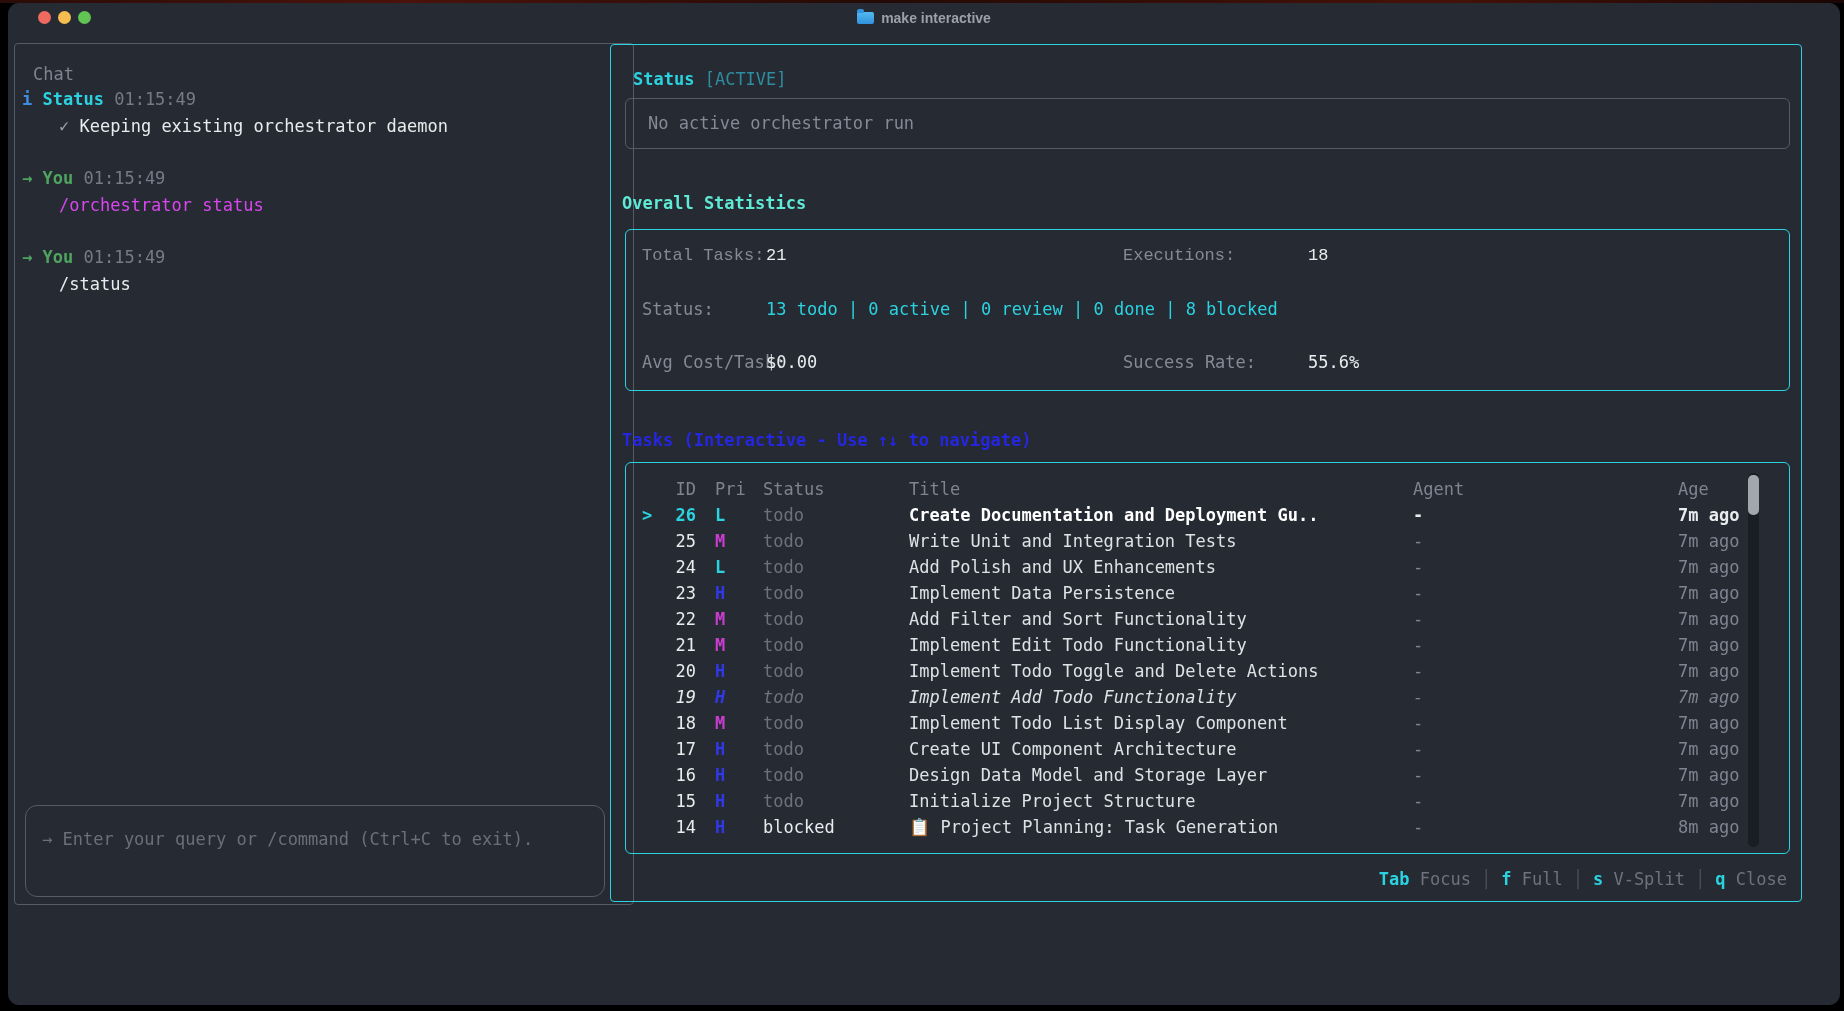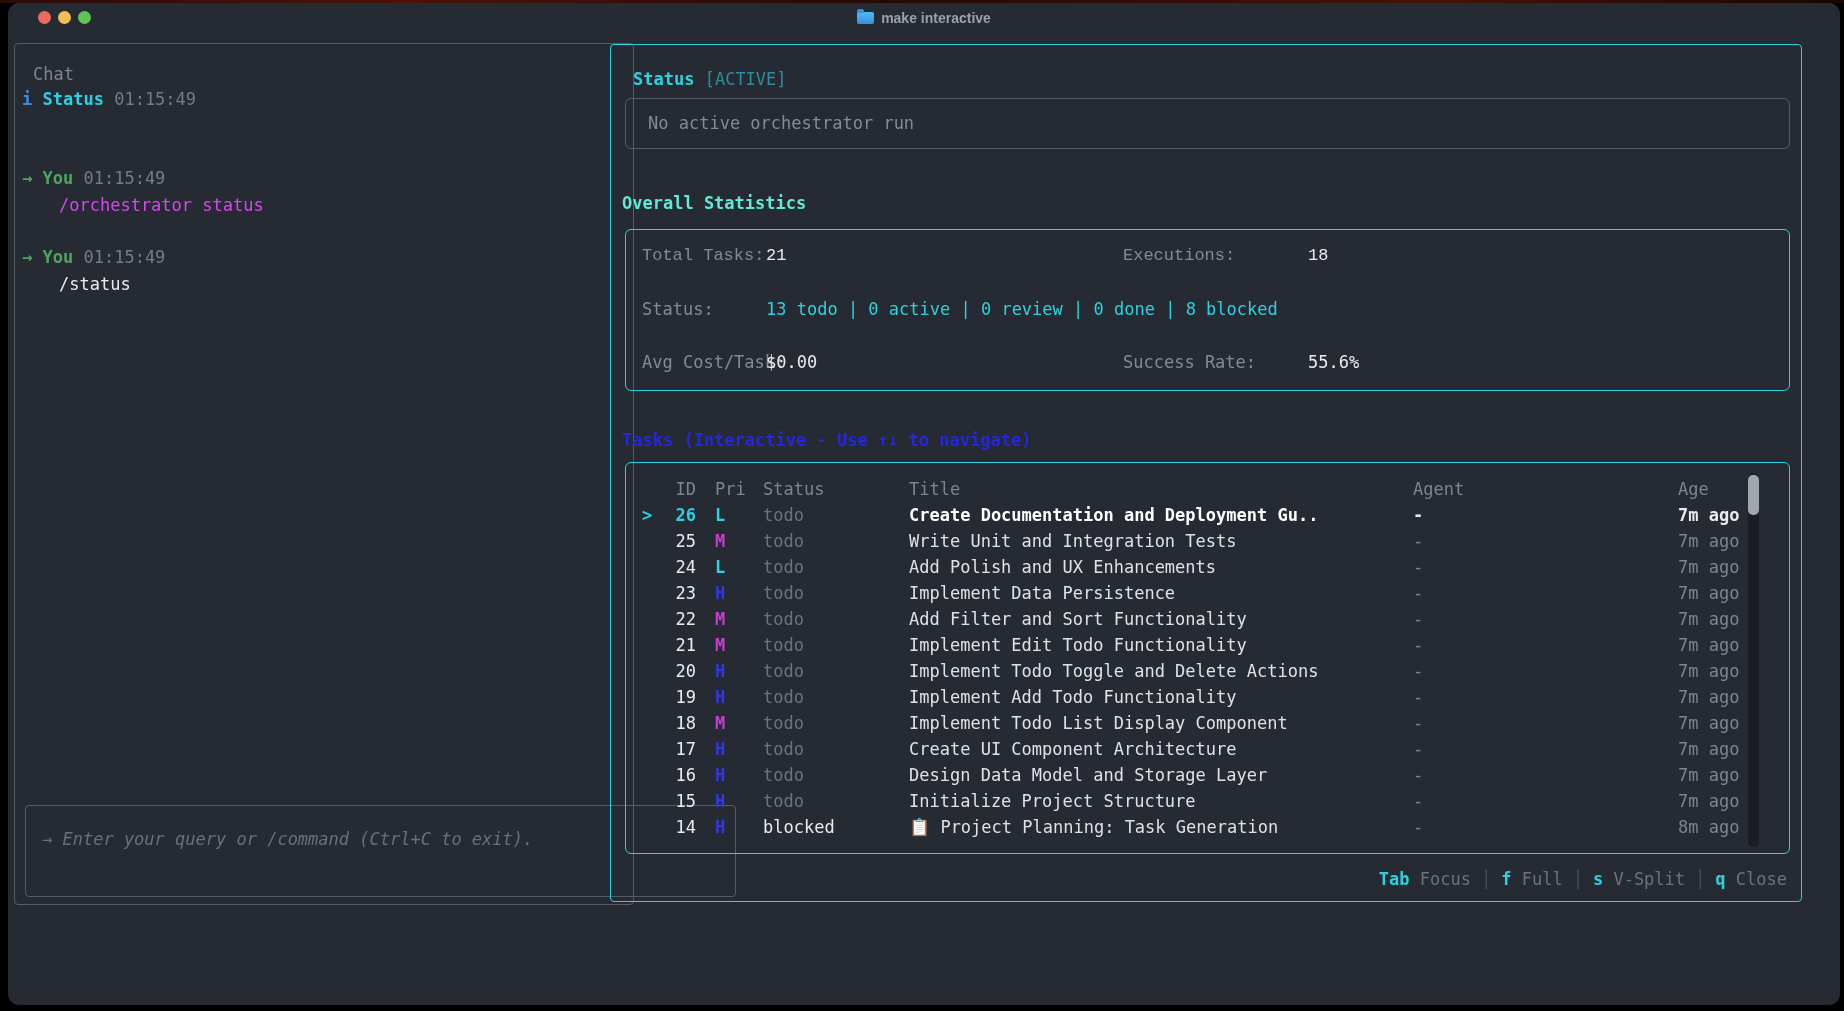--- a/index.html
+++ b/index.html
@@ -36,22 +36,22 @@
   .msg-b-1{left:44px;top:69px;color:#e9ebed;}
   .msg-h-2{left:7px;top:121px;}
   .msg-b-2{left:44px;top:148px;color:#d946ef;}
   .msg-h-3{left:7px;top:200px;}
   .msg-b-3{left:44px;top:227px;color:#e9ebed;}
   .icon-info{color:#3c8de0;font-weight:700;}
   .sender-status{color:#2bd3e0;font-weight:700;}
   .icon-you,.sender-you{color:#4fa45f;font-weight:700;}
   .msg-time{color:#747c87;}
   .check-mark{color:#9aa1a9;}
-  #chat-input{position:absolute;left:10px;top:761px;width:711px;height:92px;box-sizing:border-box;
-       border:1px solid #565b64;border-radius:4px;background:transparent;font-style:italic;}
+  #chat-input{position:absolute;left:10px;top:761px;width:580px;height:92px;box-sizing:border-box;
+       border:1px solid #565b64;border-radius:12px;background:transparent;}
   #chat-input .line{left:16px;top:20px;color:#697078;}
 
   
   #status-header{left:22px;top:21px;}
   #status-title{color:#2bd3e0;font-weight:700;}
   #status-badge{color:#2e8d9e;}
   #status-banner{position:absolute;left:14px;top:53px;width:1165px;height:51px;box-sizing:border-box;
        border:1px solid #565b64;border-radius:6px;}
   #status-banner .line{left:22px;top:11px;color:#848b96;}
   #stats-title{left:11px;top:145px;color:#5eead4;font-weight:700;}
@@ -105,20 +105,21 @@
 
   <div class="light" id="light-close"></div>
   <div class="light" id="light-min"></div>
   <div class="light" id="light-max"></div>
   <div id="titlebar-title"><span id="folder-icon"></span><span>make interactive</span></div>
 
   <div class="panel" id="left-panel">
     <div class="line" id="chat-label">Chat</div>
 
     <div class="line msg-h-1"><span class="icon-info">i</span><span> </span><span class="sender-status">Status</span><span> </span><span class="msg-time">01:15:49</span></div>
+    <div class="line msg-b-1"><span class="check-mark">✓</span><span> </span><span>Keeping existing orchestrator daemon</span></div>
 
     <div class="line msg-h-2"><span class="icon-you">→</span><span> </span><span class="sender-you">You</span><span> </span><span class="msg-time">01:15:49</span></div>
     <div class="line msg-b-2">/orchestrator status</div>
 
     <div class="line msg-h-3"><span class="icon-you">→</span><span> </span><span class="sender-you">You</span><span> </span><span class="msg-time">01:15:49</span></div>
     <div class="line msg-b-3">/status</div>
 
     <div id="chat-input">
       <div class="line">→ Enter your query or /command (Ctrl+C to exit).</div>
     </div>
@@ -220,21 +221,21 @@
   </div>
           <div class="trow" style="top: 195px;">
     <span class="c-cursor"></span>
     <span class="c-id">20</span>
     <span class="c-pri" style="color: rgb(49, 56, 230);">H</span>
     <span class="c-status">todo</span>
     <span class="c-title">Implement Todo Toggle and Delete Actions</span>
     <span class="c-agent">-</span>
     <span class="c-age">7m ago</span>
   </div>
-          <div class="trow" style="top: 221px;">
+          <div class="trow" style="top: 221px; font-style: italic;">
     <span class="c-cursor"></span>
     <span class="c-id">19</span>
     <span class="c-pri" style="color: rgb(49, 56, 230);">H</span>
     <span class="c-status">todo</span>
     <span class="c-title">Implement Add Todo Functionality</span>
     <span class="c-agent">-</span>
     <span class="c-age">7m ago</span>
   </div>
           <div class="trow" style="top: 247px;">
     <span class="c-cursor"></span>

